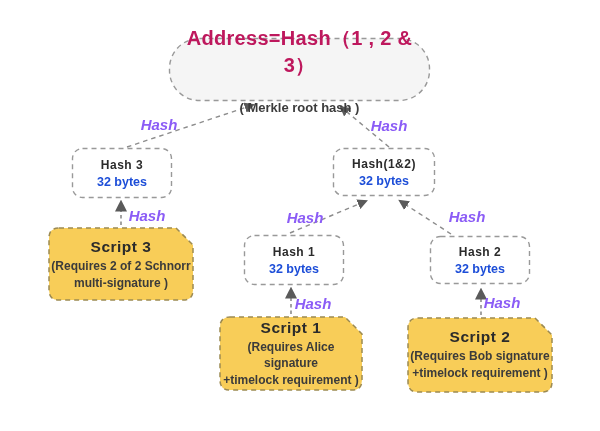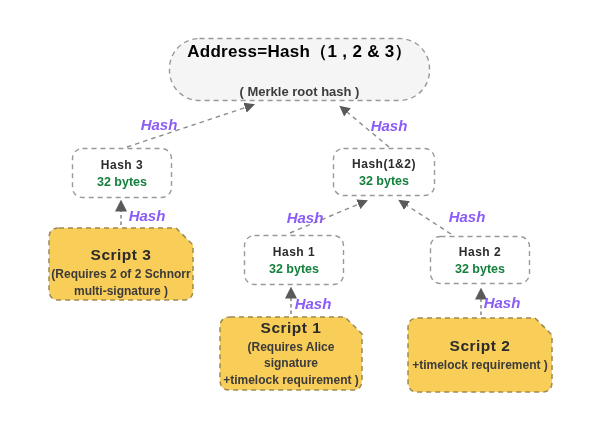--- a/index.html
+++ b/index.html
@@ -6,24 +6,24 @@
   .canvas {
     position:relative; width:600px; height:431px; background:#ffffff;
     font-family:"Liberation Sans","DejaVu Sans",sans-serif; overflow:hidden;
   }
   .svg-layer { position:absolute; left:0; top:0; width:600px; height:431px; }
   .txt {
     position:absolute; display:flex; flex-direction:column;
     align-items:center; justify-content:center; text-align:center;
     pointer-events:none;
   }
-  .addr-title { font-size:17px; font-weight:700; color:#000000; letter-spacing:.3px; }
+  .addr-title { font-size:20px; font-weight:700; color:#be185d; letter-spacing:.3px; }
   .addr-sub   { font-size:13px; font-weight:600; color:#3c3c3c; margin-top:21px; }
   .node-title { font-size:12px; font-weight:700; color:#2b2b2b; letter-spacing:.5px; }
-  .node-sub   { font-size:12.5px; font-weight:600; color:#15803d; margin-top:3px; }
+  .node-sub   { font-size:12.5px; font-weight:600; color:#1d4ed8; margin-top:3px; }
   .script-title { font-size:15.5px; font-weight:700; color:#2b2b2b; letter-spacing:.5px; margin-bottom:2px; }
   .script-line  { font-size:12px; font-weight:600; color:#3b3b3b; line-height:1.38; }
   .edge-label {
     position:absolute; transform:translate(-50%,-50%);
     font-size:15px; font-weight:600; color:#8b5cf6; white-space:nowrap;font-style:italic;
   }
 </style>
 </head>
 <body>
 
@@ -70,32 +70,33 @@
   </div>
   <div class="txt" style="left:244px; top:235px; width:100px; height:50px;">
     <div class="node-title">Hash 1</div>
     <div class="node-sub">32 bytes</div>
   </div>
   <div class="txt" style="left:430px; top:236px; width:100px; height:48px;">
     <div class="node-title">Hash 2</div>
     <div class="node-sub">32 bytes</div>
   </div>
 
-  <div class="txt" style="left:49px; top:244px; width:144px; height:57px;">
+  <div class="txt" style="left:49px; top:236px; width:144px; height:57px;">
     <div class="script-title">Script 3</div>
     <div class="script-line">(Requires 2 of 2 Schnorr</div>
     <div class="script-line">multi-signature )</div>
   </div>
   <div class="txt" style="left:220px; top:317px; width:142px; height:73px;">
     <div class="script-title">Script 1</div>
     <div class="script-line">(Requires Alice signature</div>
     <div class="script-line">+timelock requirement )</div>
   </div>
   <div class="txt" style="left:408px; top:318px; width:144px; height:74px;">
     <div class="script-title">Script 2</div>
+    <div class="script-line">(Requires Bob signature</div>
     <div class="script-line">+timelock requirement )</div>
   </div>
 
   <span class="edge-label" style="left:159px; top:124px;">Hash</span>
   <span class="edge-label" style="left:389px; top:125px;">Hash</span>
   <span class="edge-label" style="left:147px; top:215px;">Hash</span>
   <span class="edge-label" style="left:305px; top:217px;">Hash</span>
   <span class="edge-label" style="left:467px; top:216px;">Hash</span>
   <span class="edge-label" style="left:313px; top:303px;">Hash</span>
   <span class="edge-label" style="left:502px; top:302px;">Hash</span>

